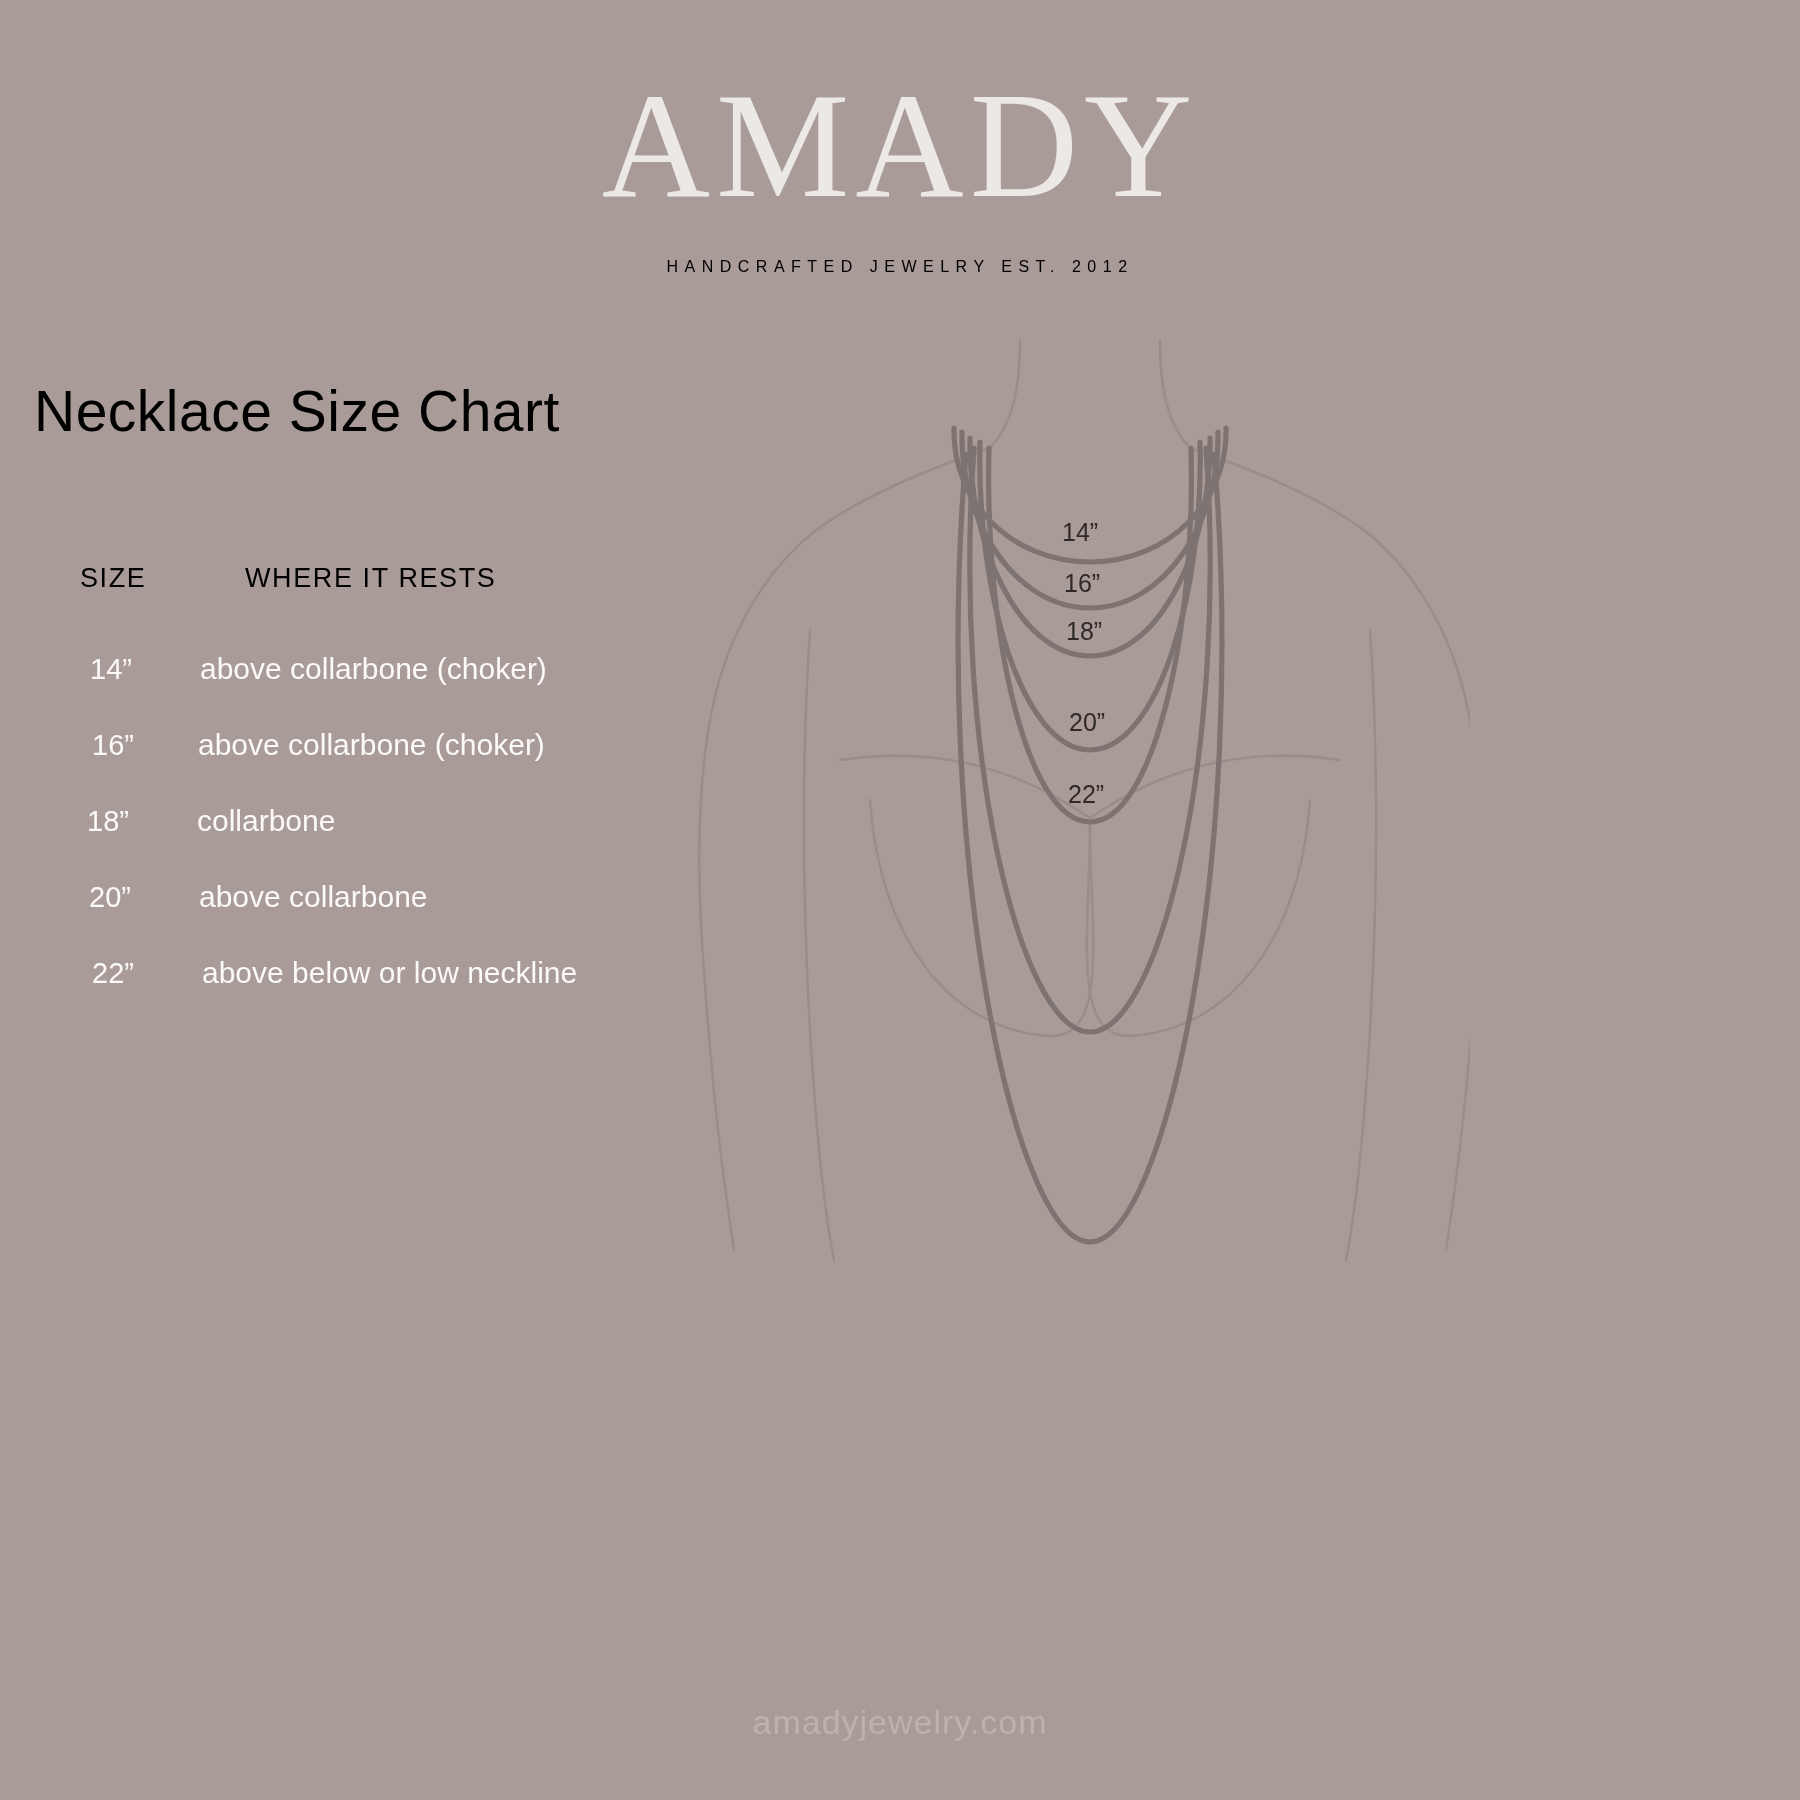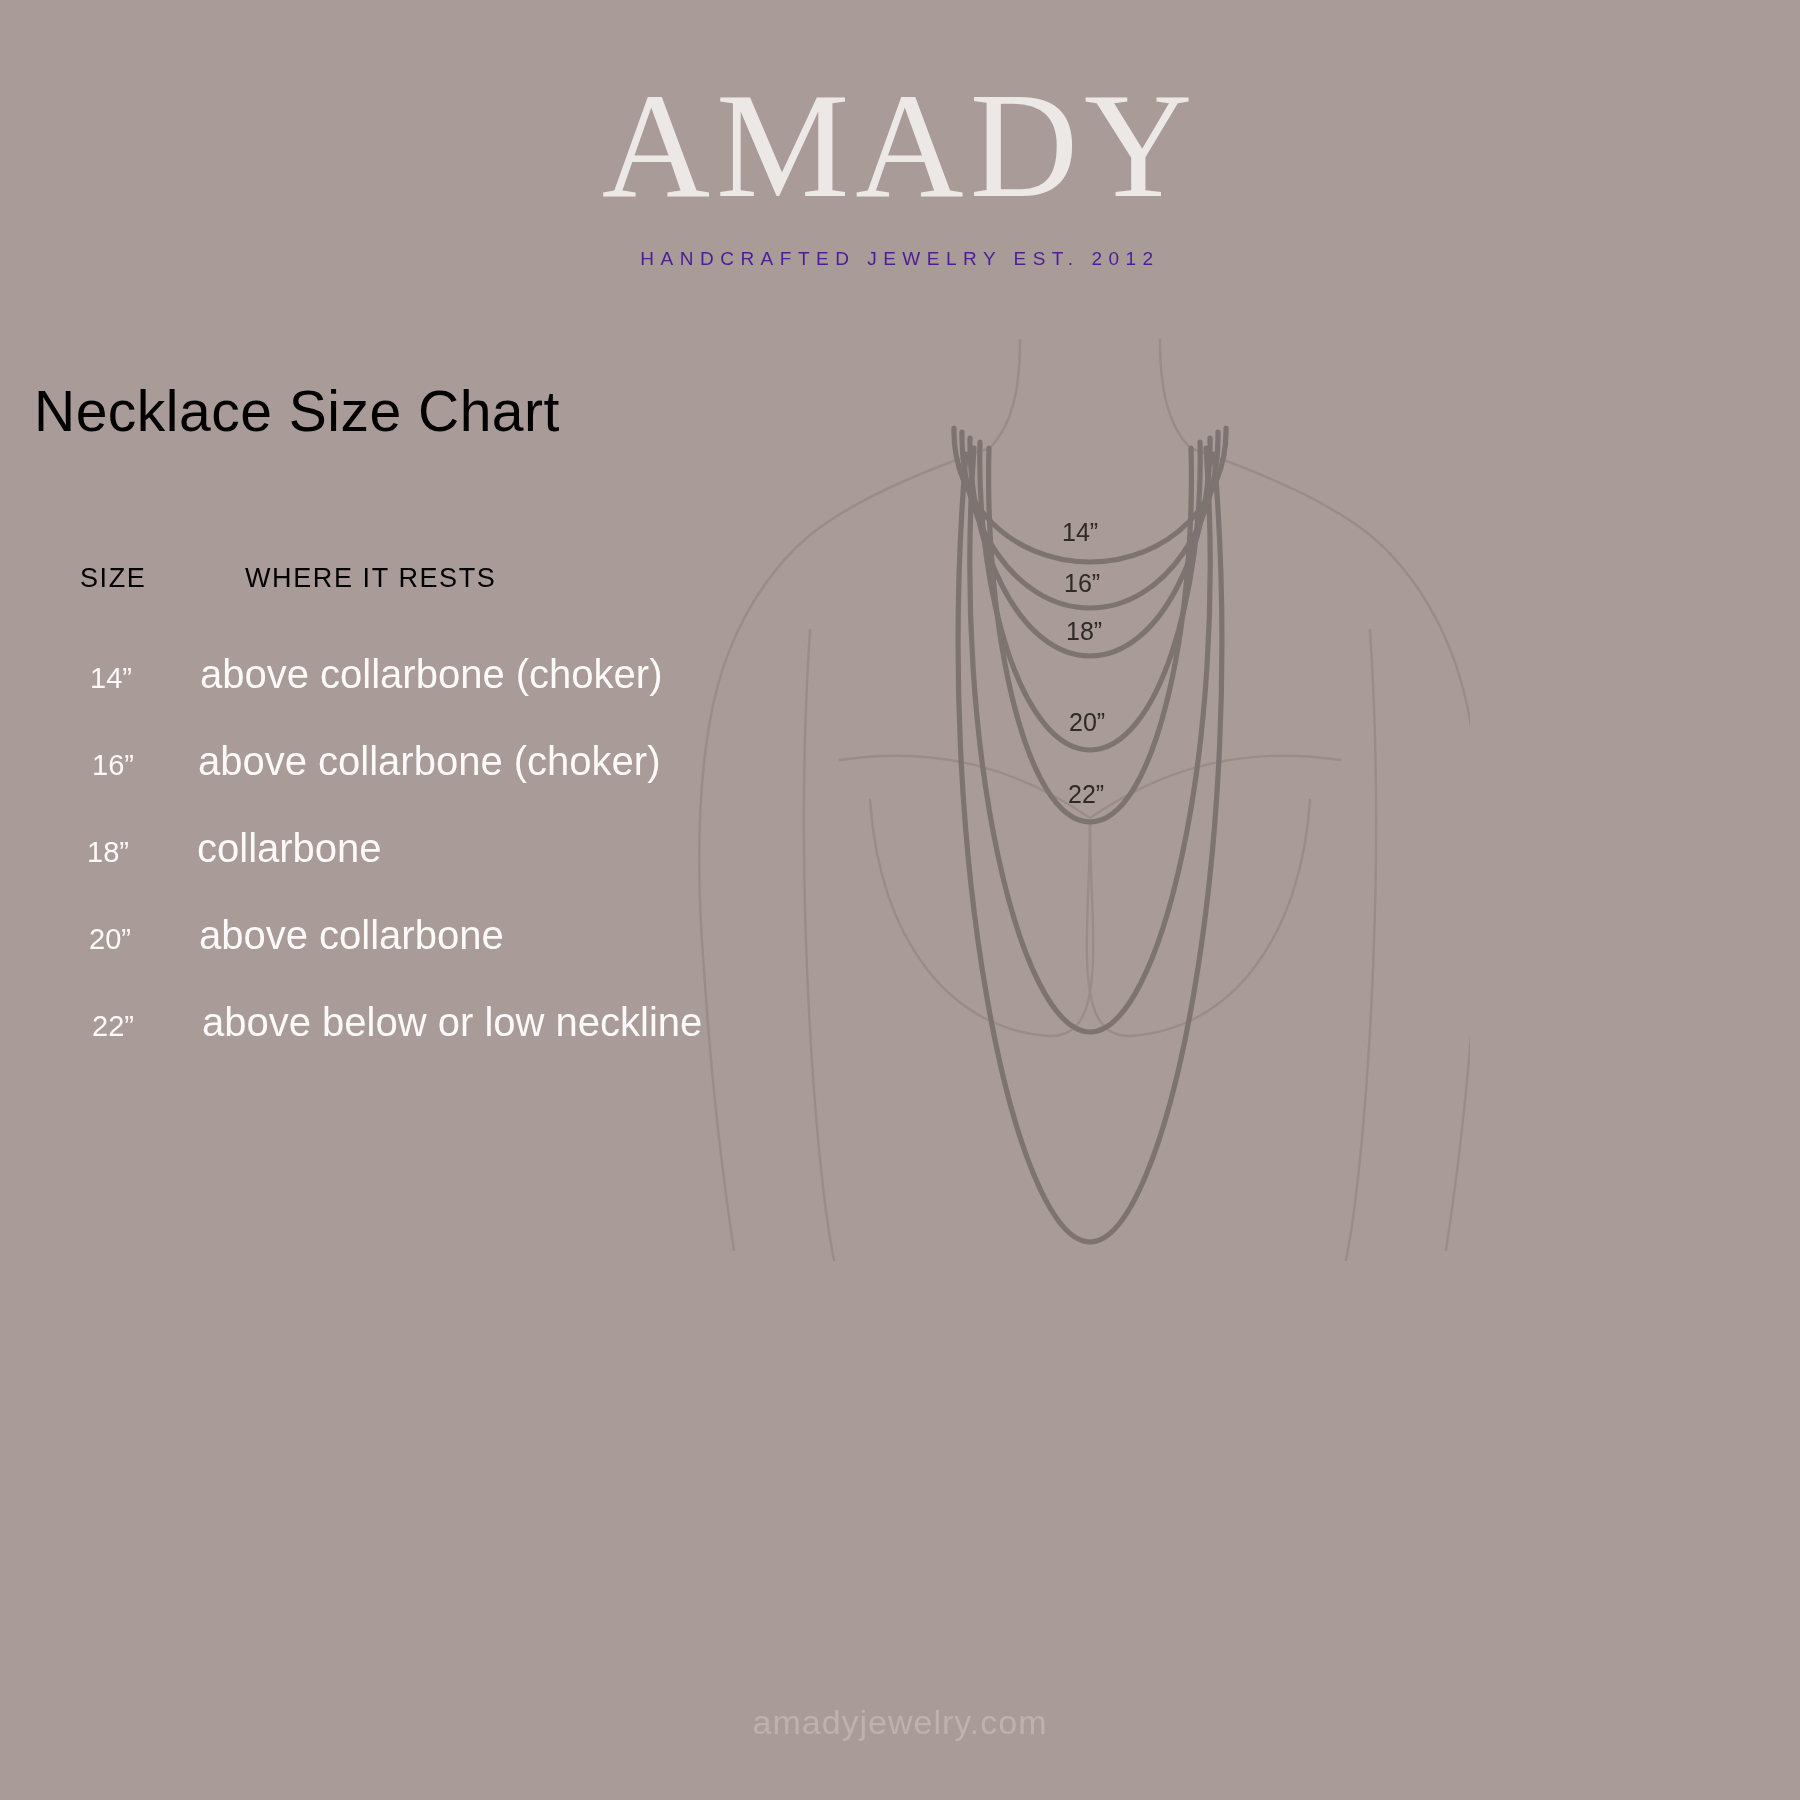--- a/index.html
+++ b/index.html
@@ -30,24 +30,24 @@
   }
   .brand-name {
     font-family: "Liberation Serif", serif;
     font-size: 150px;
     letter-spacing: 6px;
     color: #ece8e6;
     line-height: 1;
     font-weight: 400;
   }
   .brand-tagline {
-    margin-top: 28px;
-    font-size: 19px;
+    margin-top: 38px;
+    font-size: 16px;
     letter-spacing: 6.5px;
-    color: #4c1d95;
+    color: #000000;
     font-family: "Liberation Sans", sans-serif;
   }
 
   
   .left {
     position: absolute;
     left: 34px;
     top: 380px;
     width: 700px;
     color: #f4f1ef;
@@ -88,21 +88,21 @@
     display: flex;
     align-items: baseline;
     margin-bottom: 42px;
   }
   .row .size {
     width: 110px;
     font-size: 29px;
     color: #fbfaf9;
   }
   .row .rests {
-    font-size: 40px;
+    font-size: 30px;
     color: #fbfaf9;
   }
   
   .row:nth-child(1) .size { margin-left: 10px; }
   .row:nth-child(2) { margin-left: 12px; margin-top: 8px; }
   .row:nth-child(3) { margin-left: 7px; }
   .row:nth-child(4) { margin-left: 9px; }
   .row:nth-child(5) { margin-left: 12px; }
   .row:nth-child(2) .rests { margin-left: -4px; }
 

